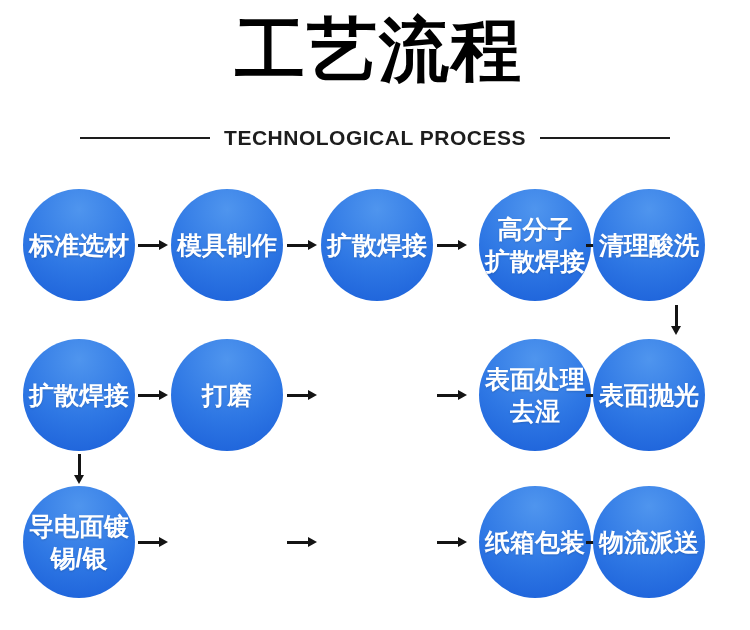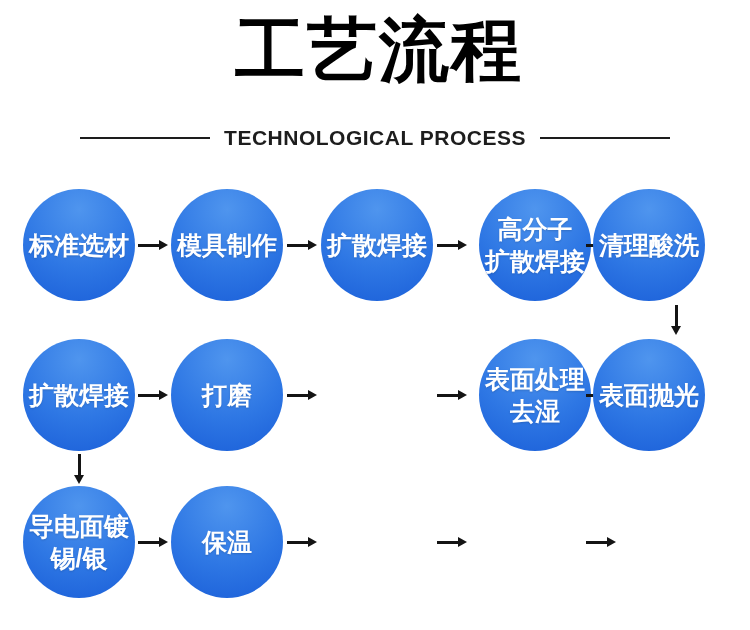--- a/index.html
+++ b/index.html
@@ -164,20 +164,23 @@
     <span class="step-label">表面抛光</span>
   </div>
 
   <div class="arrow-d ad2"></div>
 
   <div class="step r3 c1">
     <span class="step-label">导电面镀
 锡/银</span>
   </div>
   <div class="arrow-r ay3 ax1"></div>
-  <div class="step r3 c2">
-    <span class="step-label">保温</span>
-  </div>
   <div class="arrow-r ay3 ax2"></div>
   <div class="arrow-r ay3 ax3"></div>
+  <div class="step r3 c4">
+    <span class="step-label">纸箱包装</span>
+  </div>
   <div class="arrow-r ay3 ax4"></div>
+  <div class="step r3 c5">
+    <span class="step-label">物流派送</span>
+  </div>
 
 </div>
 
 </body></html>

